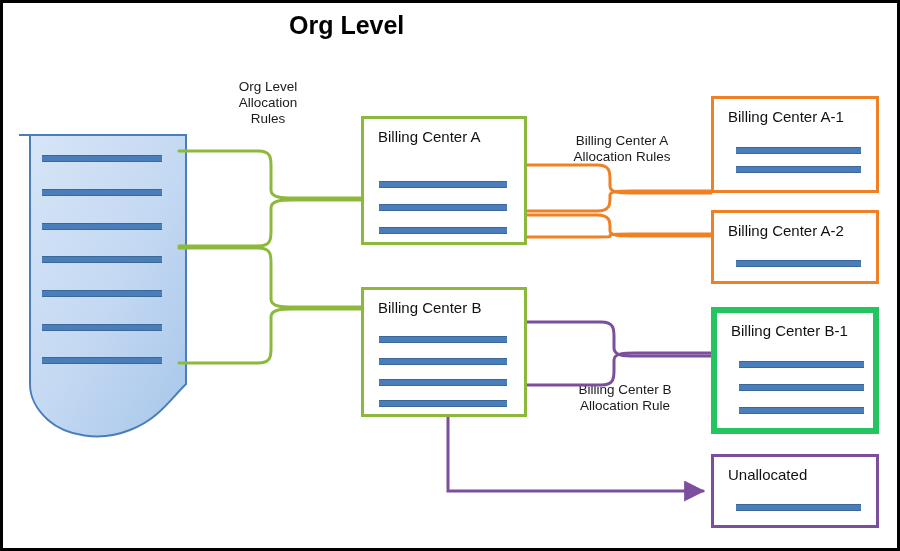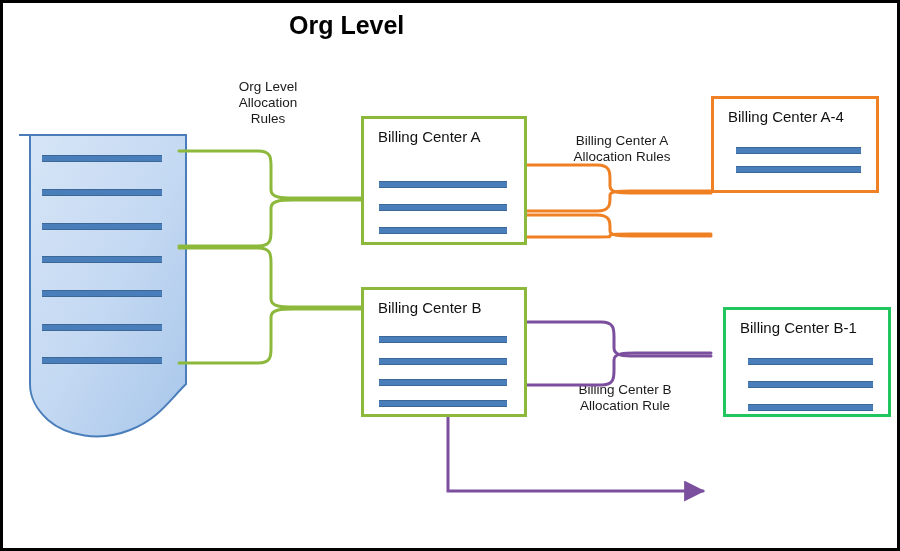--- a/index.html
+++ b/index.html
@@ -72,21 +72,21 @@
     height:5px;
     background:#4a7ebb;
     border-top:1px solid #3c6898;
     border-bottom:1px solid #3c6898;
   }
 
   #bc-a{left:358px;top:113px;width:166px;height:129px;border:3px solid #8cb93b;}
   #bc-b{left:358px;top:284px;width:166px;height:130px;border:3px solid #8cb93b;}
   #bc-a1{left:708px;top:93px;width:168px;height:97px;border:3px solid #ef8023;}
   #bc-a2{left:708px;top:207px;width:168px;height:74px;border:3px solid #ef8023;}
-  #bc-b1{left:708px;top:304px;width:168px;height:110px;border:3px solid #22c55e;margin-left:12px;}
+  #bc-b1{left:708px;top:304px;width:168px;height:127px;border:6px solid #22c55e;}
   #bc-unalloc{left:708px;top:451px;width:168px;height:74px;border:3px solid #7b4f9d;}
 
   #connectors{
     position:absolute;
     left:0;top:0;
     width:900px;height:551px;
     pointer-events:none;
   }
 </style>
 </head>
@@ -182,27 +182,35 @@
 
   <div class="bcbox" id="bc-b">
     <div class="bc-title" style="top:9px;">Billing Center B</div>
     <div class="bc-line" style="left:15px;top:46px;width:128px;"></div>
     <div class="bc-line" style="left:15px;top:68px;width:128px;"></div>
     <div class="bc-line" style="left:15px;top:89px;width:128px;"></div>
     <div class="bc-line" style="left:15px;top:110px;width:128px;"></div>
   </div>
 
   <div class="bcbox" id="bc-a1">
-    <div class="bc-title" style="top:9px;">Billing Center A-4</div>
+    <div class="bc-title" style="top:9px;">Billing Center A-1</div>
     <div class="bc-line" style="left:22px;top:48px;width:125px;"></div>
     <div class="bc-line" style="left:22px;top:67px;width:125px;"></div>
   </div>
 
+  <div class="bcbox" id="bc-a2">
+    <div class="bc-title" style="top:9px;">Billing Center A-2</div>
+    <div class="bc-line" style="left:22px;top:47px;width:125px;"></div>
+  </div>
 
   <div class="bcbox" id="bc-b1">
     <div class="bc-title" style="top:9px;">Billing Center B-1</div>
     <div class="bc-line" style="left:22px;top:48px;width:125px;"></div>
     <div class="bc-line" style="left:22px;top:71px;width:125px;"></div>
     <div class="bc-line" style="left:22px;top:94px;width:125px;"></div>
   </div>
 
+  <div class="bcbox" id="bc-unalloc">
+    <div class="bc-title" style="top:9px;">Unallocated</div>
+    <div class="bc-line" style="left:22px;top:47px;width:125px;"></div>
+  </div>
 
 </div>
 
 </body></html>

